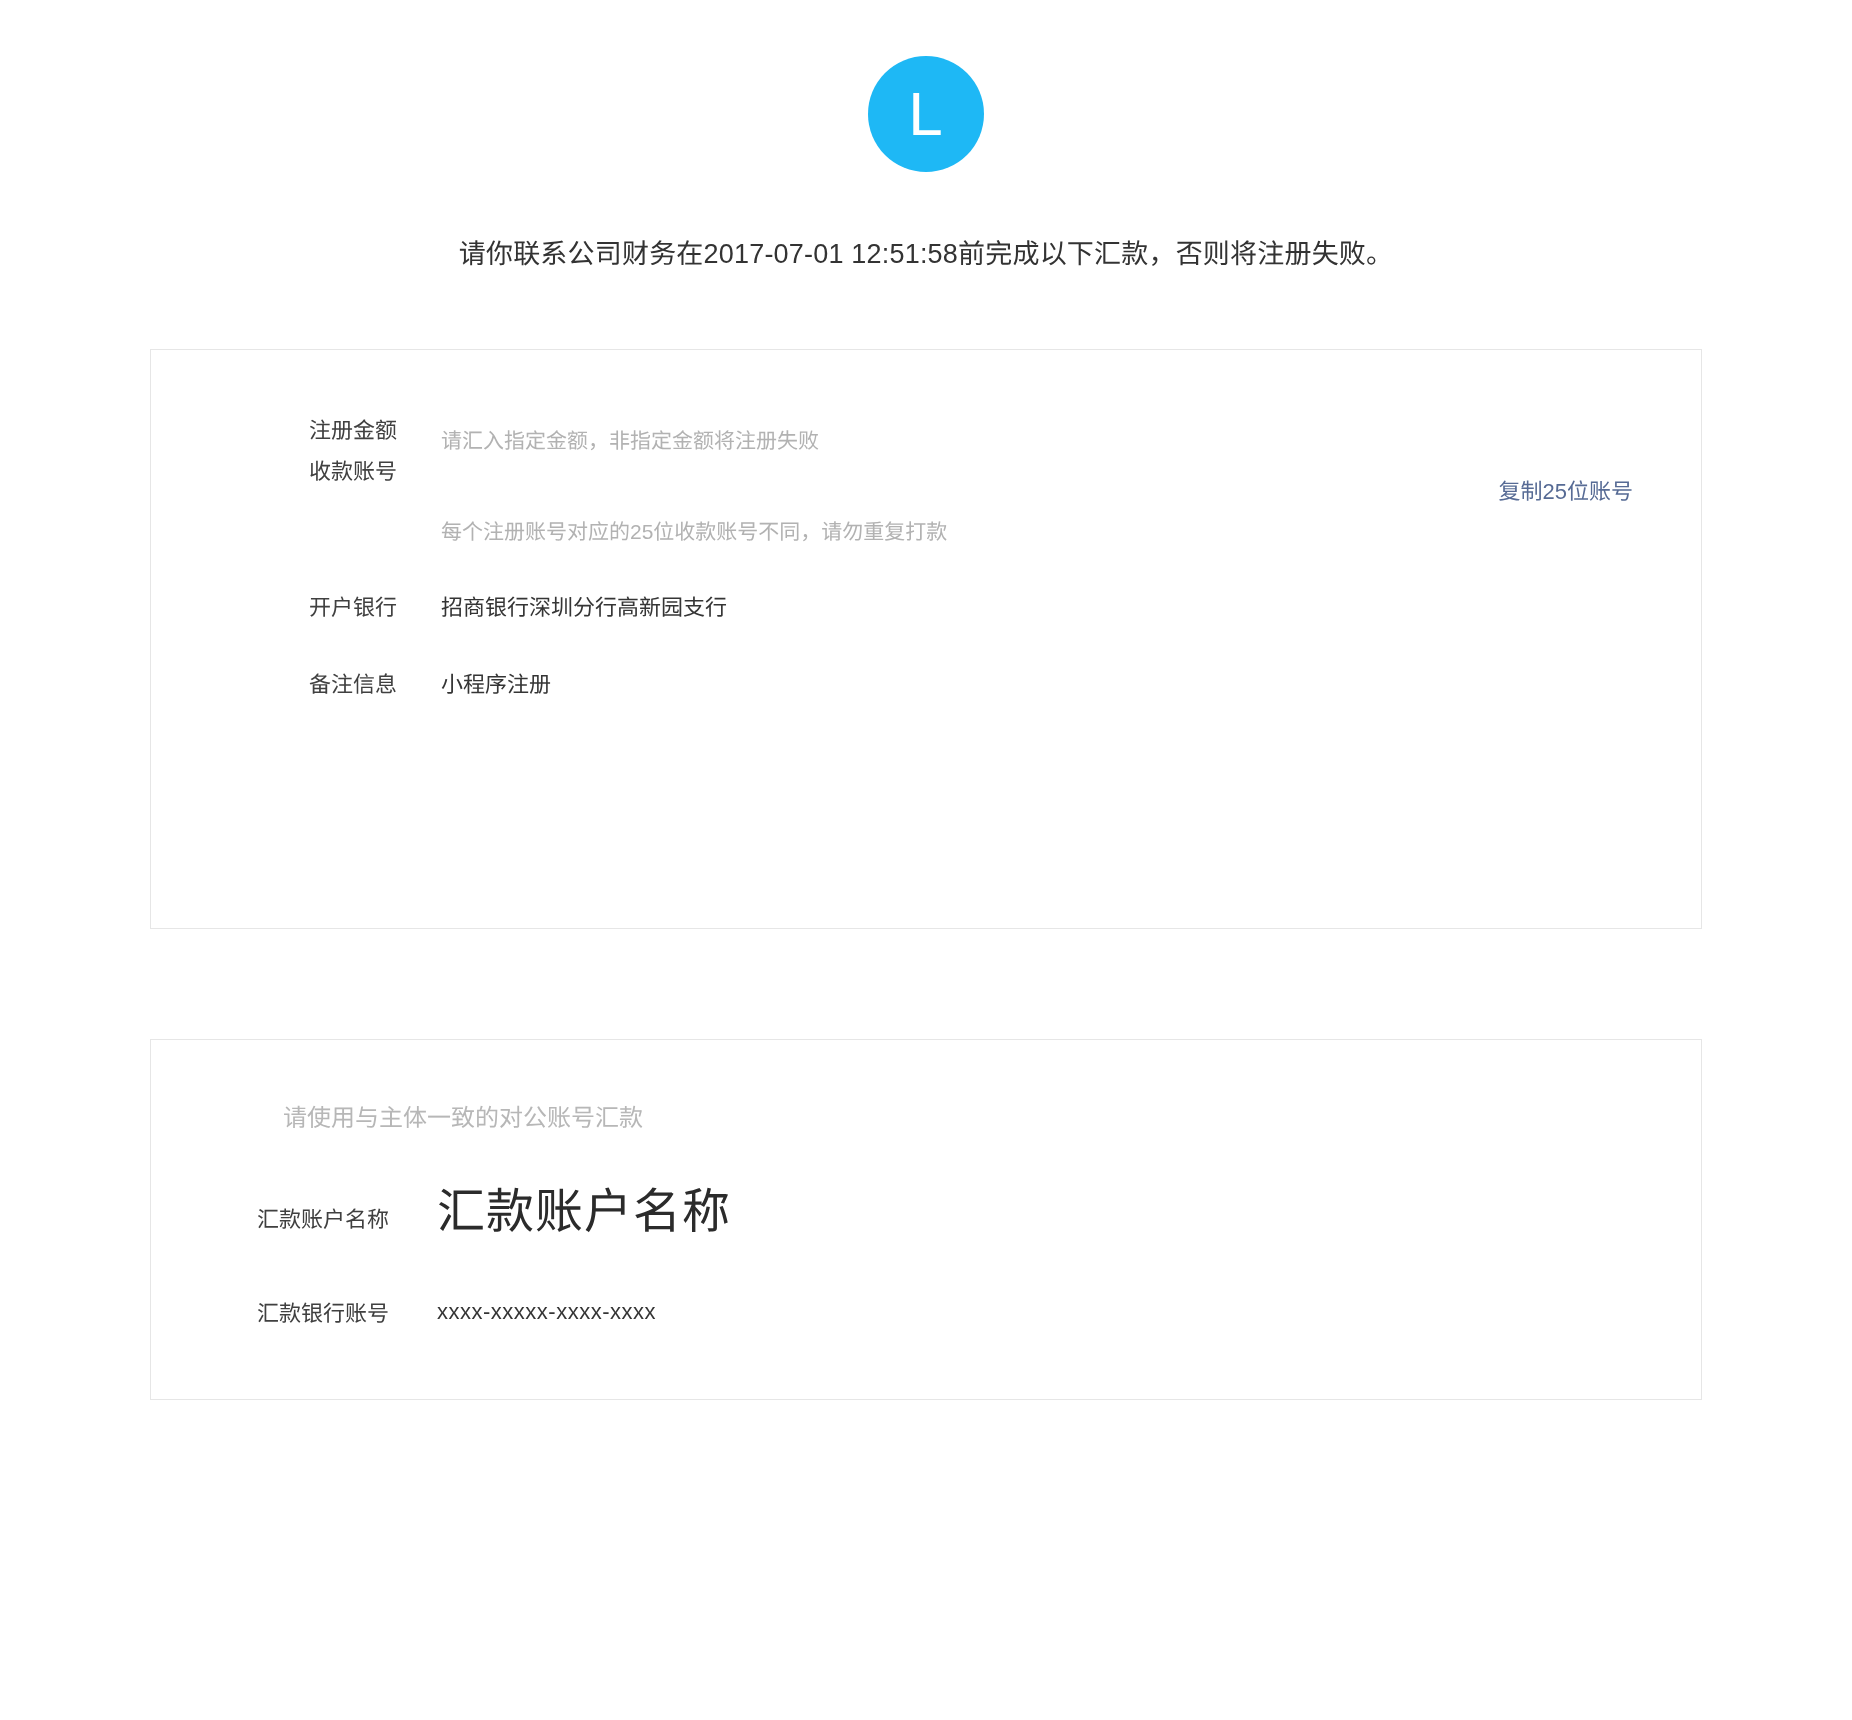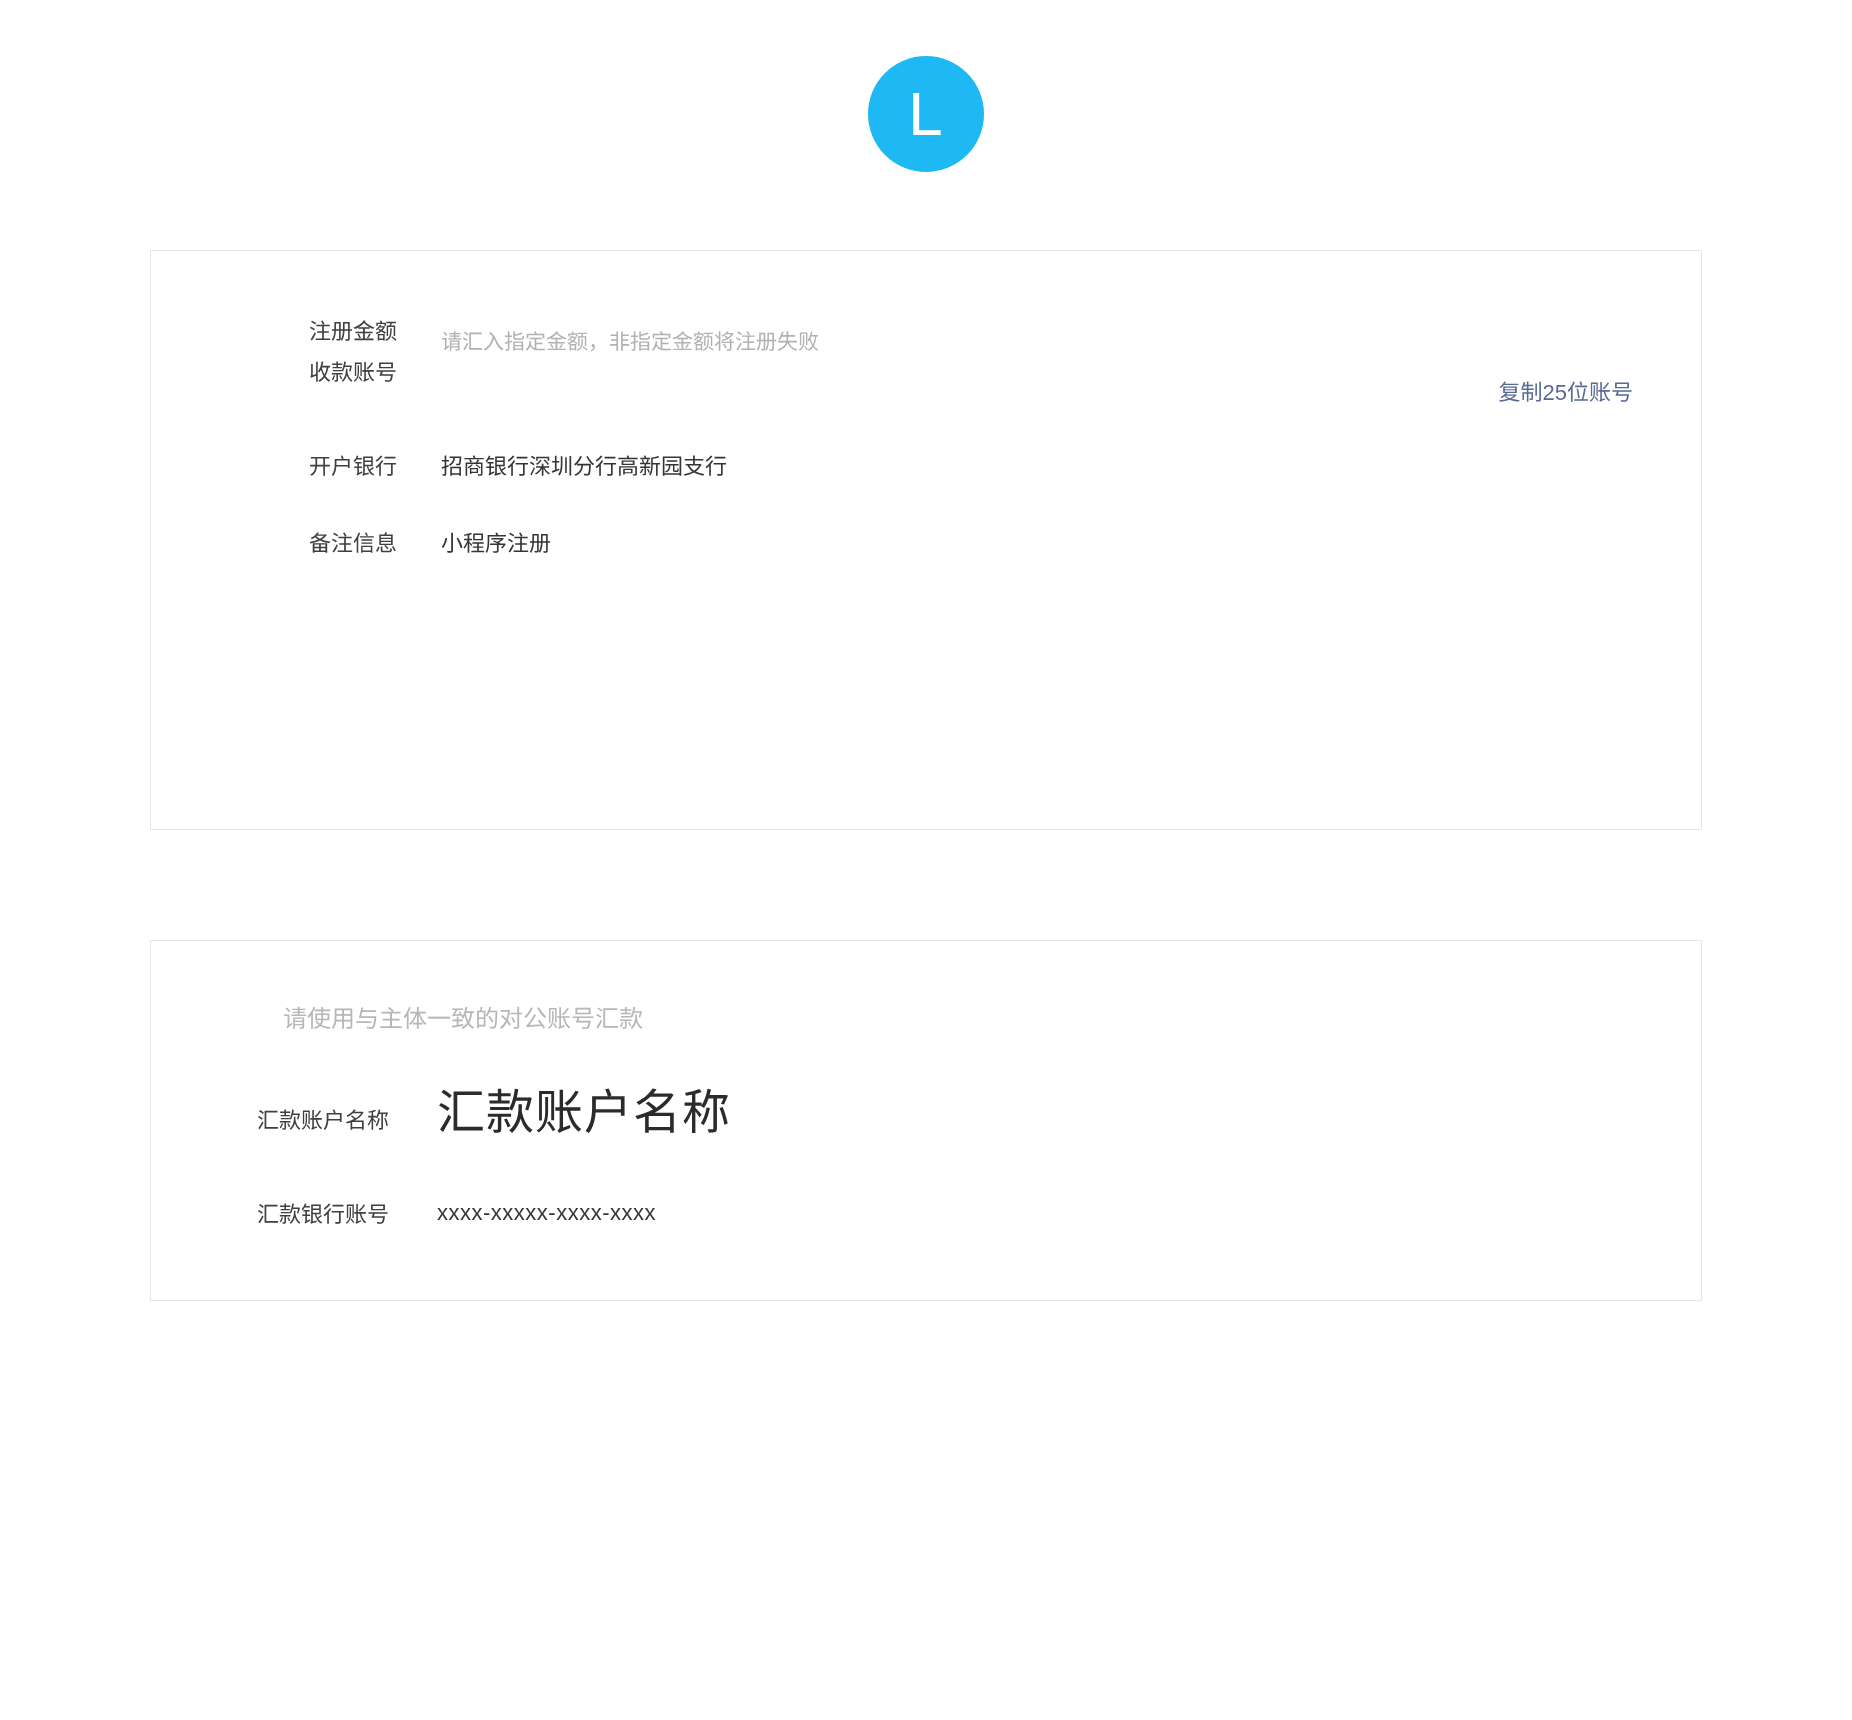--- a/index.html
+++ b/index.html
@@ -163,35 +163,37 @@
 </style>
 </head>
 <body>
 
 <div class="page">
 
   <div class="logo-wrap">
     <div class="logo-circle">L</div>
   </div>
 
+  <div class="headline">请你联系公司财务在2017-07-01 12:51:58前完成以下汇款，否则将注册失败。</div>
 
   <div class="card card-payment">
 
     <div class="row pay-row amount-row">
       <div class="lbl">注册金额</div>
       <div class="amount-block">
         <div class="hint amount-hint">请汇入指定金额，非指定金额将注册失败</div>
       </div>
     </div>
 
     <div class="row pay-row acct-row">
       <div class="lbl">收款账号</div>
       <div class="acct-body">
         <div class="acct-left">
           <div class="acct-value"></div>
+          <div class="hint acct-hint">每个注册账号对应的25位收款账号不同，请勿重复打款</div>
         </div>
         <div class="copy-link">复制25位账号</div>
       </div>
     </div>
 
 
     <div class="row pay-row simple-row">
       <div class="lbl">开户银行</div>
       <div class="val">招商银行深圳分行高新园支行</div>
     </div>

